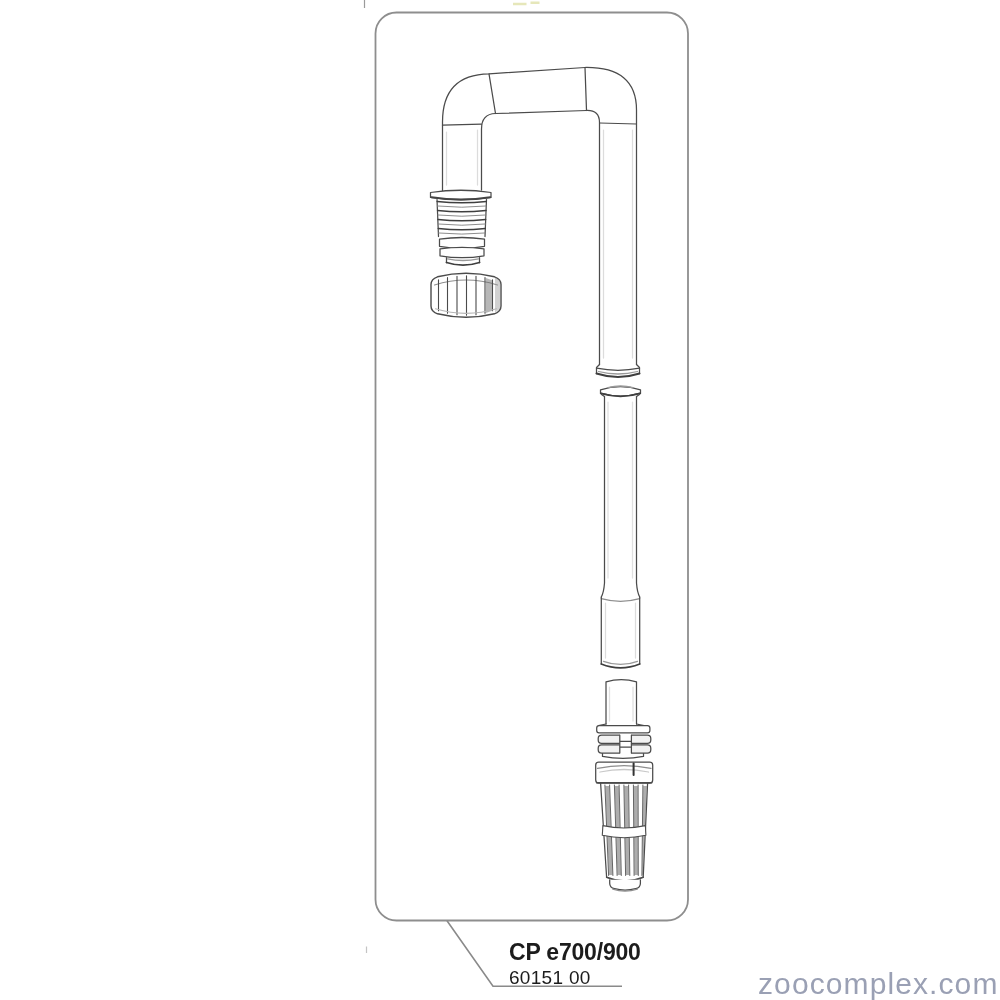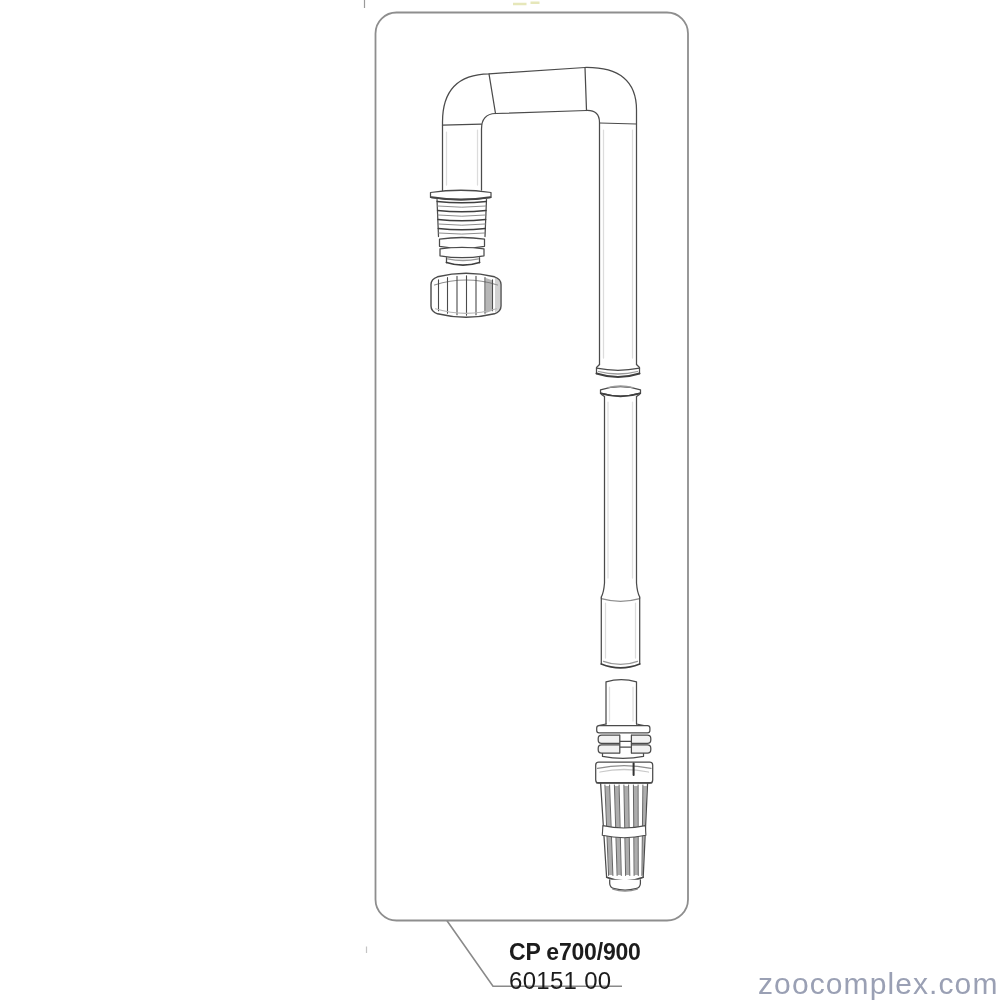--- a/index.html
+++ b/index.html
@@ -22,21 +22,21 @@
     color: #1c1c1c;
     line-height: 1.1;
   }
   .product-label .name {
     font-size: 23px;
     font-weight: bold;
     letter-spacing: -0.2px;
     white-space: nowrap;
   }
   .product-label .code {
-    font-size: 24px;
+    font-size: 19px;
     font-weight: normal;
     margin-top: 3px;
     letter-spacing: 0.3px;
     white-space: nowrap;
   }
 
   .wm-brand {
     position: absolute;
     left: 713px;
     top: 908px;

